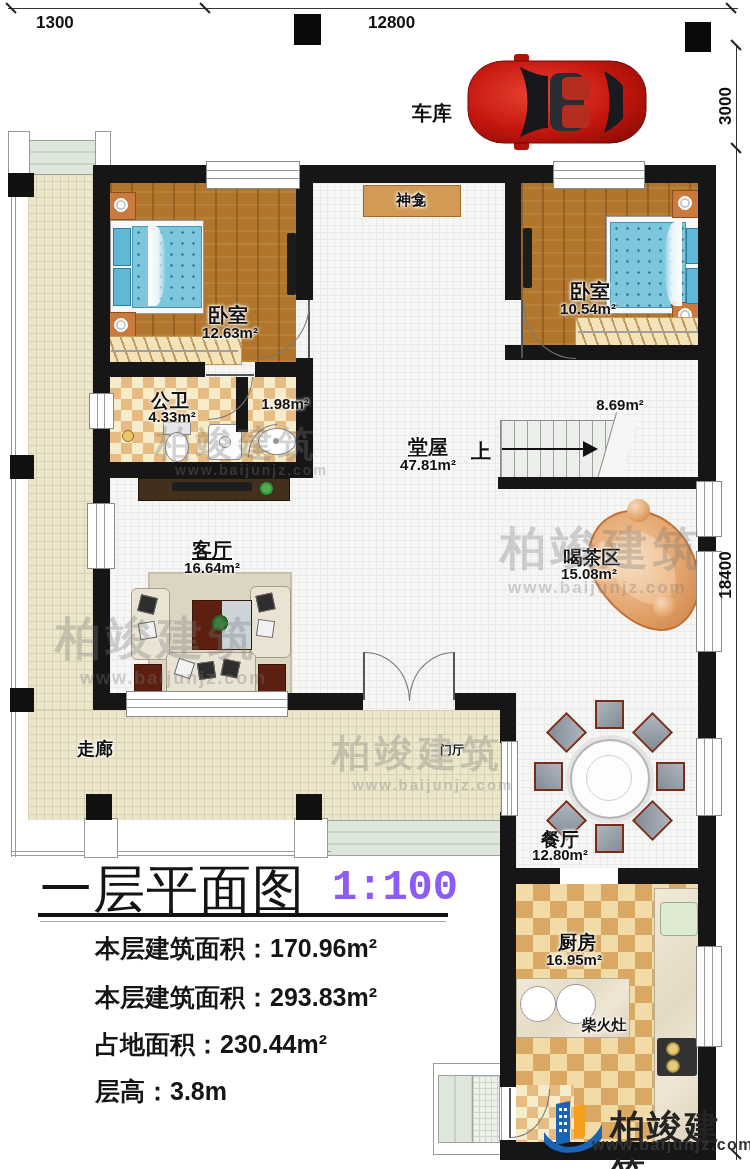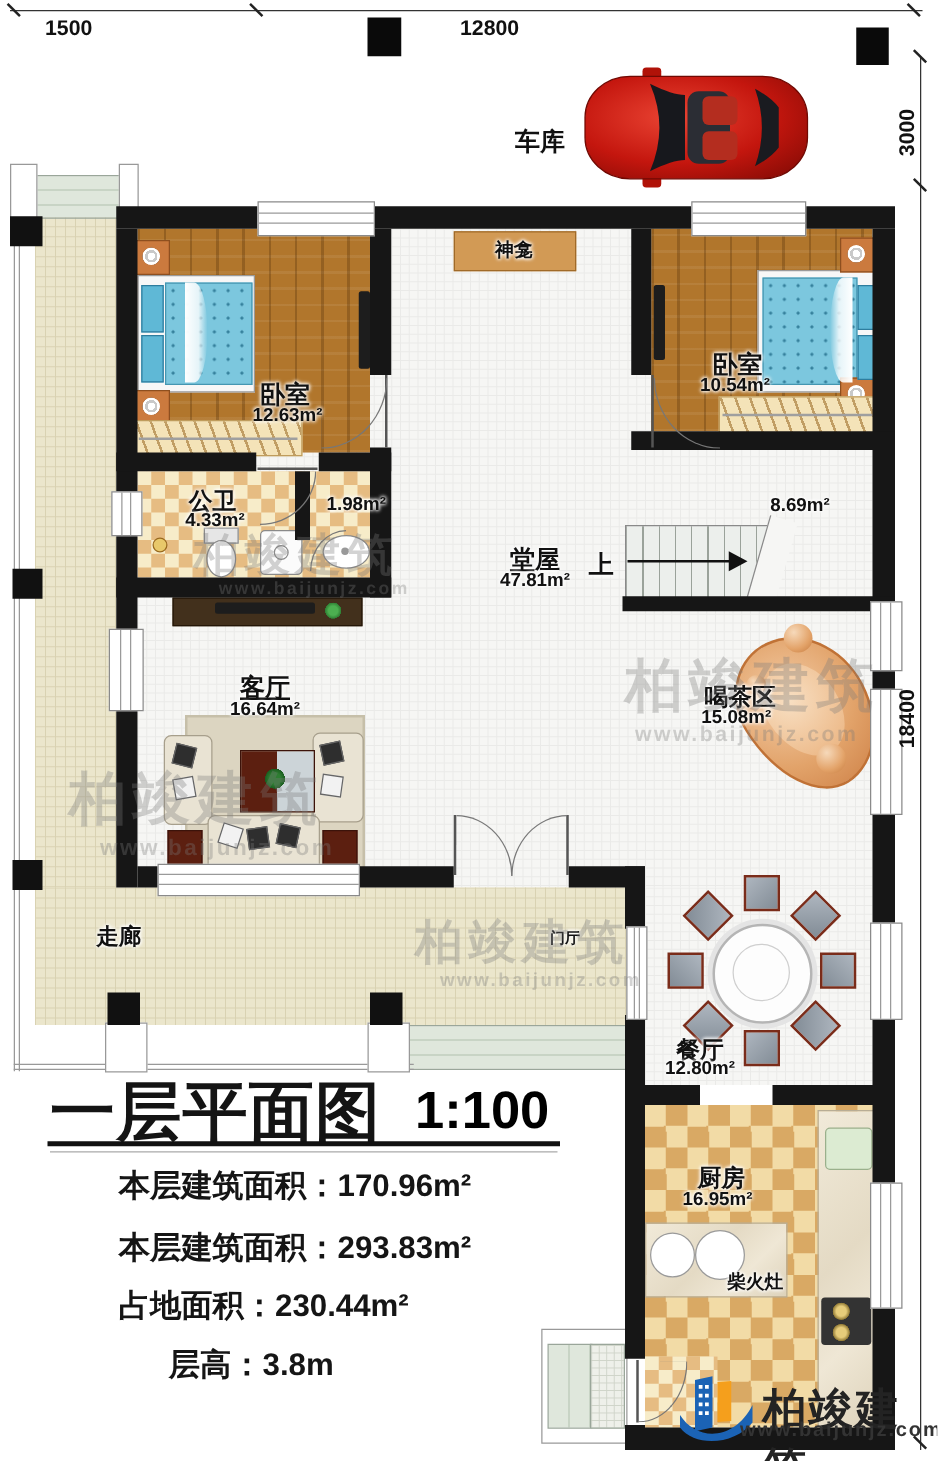--- a/index.html
+++ b/index.html
@@ -67,21 +67,21 @@
   <div class="dline" style="left:8px;top:8px;width:730px;height:1px;"></div>
   <div class="dline" style="left:736px;top:45px;width:1px;height:1115px;"></div>
   <div class="tick" style="left:4px;top:7px;"></div>
   <div class="tick" style="left:198px;top:7px;"></div>
   <div class="tick" style="left:724px;top:7px;"></div>
   <div class="tick" style="left:729px;top:44px;"></div>
   <div class="tick" style="left:729px;top:147px;"></div>
   <div class="tick" style="left:729px;top:1153px;"></div>
   <div class="dimsq" style="left:294px;top:14px;width:27px;height:31px;"></div>
   <div class="dimsq" style="left:685px;top:22px;width:26px;height:30px;"></div>
-  <div class="dlabel" style="left:36px;top:13px;">1500</div>
+  <div class="dlabel" style="left:36px;top:13px;">1300</div>
   <div class="dlabel" style="left:368px;top:13px;">12800</div>
   <div class="dlabel vert" style="left:726px;top:106px;">3000</div>
   <div class="dlabel vert" style="left:726px;top:575px;">18400</div>
 
   <div class="rlabel rname" style="left:432px;top:100px;">车库</div>
   <div class="abs" style="left:462px;top:52px;width:190px;height:100px;z-index:8;">
     <svg width="190" height="100" viewBox="0 0 190 100">
       <defs>
         <radialGradient id="carg" cx="40%" cy="40%" r="75%">
           <stop offset="0%" stop-color="#ea4433"></stop>
@@ -287,21 +287,21 @@
   <div class="rlabel" style="left:411px;top:191px;font-size:15px;">神龛</div>
   <div class="rlabel rname" style="left:228px;top:302px;">卧室</div>
   <div class="rlabel rarea" style="left:230px;top:324px;">12.63m²</div>
   <div class="rlabel rname" style="left:590px;top:278px;">卧室</div>
   <div class="rlabel rarea" style="left:588px;top:300px;">10.54m²</div>
   <div class="rlabel" style="left:170px;top:388px;font-size:19px;">公卫</div>
   <div class="rlabel rarea" style="left:172px;top:408px;">4.33m²</div>
   <div class="rlabel rarea" style="left:285px;top:395px;">1.98m²</div>
   <div class="rlabel rname" style="left:428px;top:434px;">堂屋</div>
   <div class="rlabel rarea" style="left:428px;top:456px;">47.81m²</div>
-  <div class="rlabel rarea" style="left:640px;top:396px;">8.69m²</div>
+  <div class="rlabel rarea" style="left:620px;top:396px;">8.69m²</div>
   <div class="rlabel rname" style="left:481px;top:438px;">上</div>
   <div class="rlabel rname" style="left:212px;top:537px;text-decoration:underline;">客厅</div>
   <div class="rlabel rarea" style="left:212px;top:559px;">16.64m²</div>
   <div class="rlabel" style="left:592px;top:545px;font-size:19px;">喝茶区</div>
   <div class="rlabel rarea" style="left:589px;top:565px;">15.08m²</div>
   <div class="rlabel" style="left:95px;top:737px;font-size:18px;">走廊</div>
   <div class="rlabel" style="left:452px;top:742px;font-size:12px;">门厅</div>
   <div class="rlabel" style="left:560px;top:827px;font-size:19px;">餐厅</div>
   <div class="rlabel rarea" style="left:560px;top:846px;">12.80m²</div>
   <div class="rlabel" style="left:577px;top:930px;font-size:19px;">厨房</div>
@@ -310,34 +310,34 @@
 
   <div class="wm" style="left:55px;top:608px;font-size:46px;"><span>柏竣建筑</span></div>
   <div class="wm wmurl" style="left:80px;top:668px;font-size:18px;"><span>www.baijunjz.com</span></div>
   <div class="wm" style="left:155px;top:420px;font-size:36px;"><span>柏竣建筑</span></div>
   <div class="wm wmurl" style="left:175px;top:462px;font-size:14px;"><span>www.baijunjz.com</span></div>
   <div class="wm" style="left:500px;top:518px;font-size:46px;"><span>柏竣建筑</span></div>
   <div class="wm wmurl" style="left:508px;top:578px;font-size:17px;"><span>www.baijunjz.com</span></div>
   <div class="wm" style="left:332px;top:728px;font-size:38px;"><span>柏竣建筑</span></div>
   <div class="wm wmurl" style="left:352px;top:776px;font-size:15px;"><span>www.baijunjz.com</span></div>
 
-  <div class="abs" style="left:40px;top:855px;font-size:52px;font-weight:700;color:#141414;z-index:50;letter-spacing:1px;">一层平面图</div>
-  <div class="abs" style="left:332px;top:864px;font-size:42px;font-weight:bold;color:#000000;z-index:50;">1:100</div>
+  <div class="abs" style="left:40px;top:855px;font-size:52px;font-weight:400;color:#141414;z-index:50;letter-spacing:1px;">一层平面图</div>
+  <div class="abs" style="left:332px;top:864px;font-size:42px;font-weight:bold;color:#8b5cf6;z-index:50;font-family:Liberation Mono, monospace;">1:100</div>
   <div class="abs" style="left:38px;top:913px;width:410px;height:4px;background:#111;z-index:50;"></div>
   <div class="abs" style="left:40px;top:921px;width:406px;height:1px;background:#aaa;z-index:50;"></div>
   <div class="stat-line" style="left:95px;top:932px;">
     <span>本层建筑面积：</span><span>170.96m²</span>
   </div>
   <div class="stat-line" style="left:95px;top:981px;">
     <span>本层建筑面积：</span><span>293.83m²</span>
   </div>
   <div class="stat-line" style="left:95px;top:1028px;">
     <span>占地面积：</span><span>230.44m²</span>
   </div>
-  <div class="stat-line" style="left:95px;top:1075px;margin-left:40px;">
+  <div class="stat-line" style="left:95px;top:1075px;">
     <span>层高：</span><span>3.8m</span>
   </div>
 
   <div class="abs" style="left:540px;top:1096px;width:64px;height:60px;z-index:70;">
     <svg width="64" height="60" viewBox="0 0 64 60">
       <path d="M4,36 C18,58 48,56 62,28 L62,42 C48,60 16,62 4,46 Z" fill="#1b63b5"></path>
       <polygon points="16,8 30,5 30,46 16,49" fill="#1b63b5"></polygon>
       <rect x="34" y="12" width="11" height="32" fill="#f59f1c" transform="skewY(-4)"></rect>
       <g fill="#fff">
         <rect x="19" y="12" width="3" height="3"></rect>

